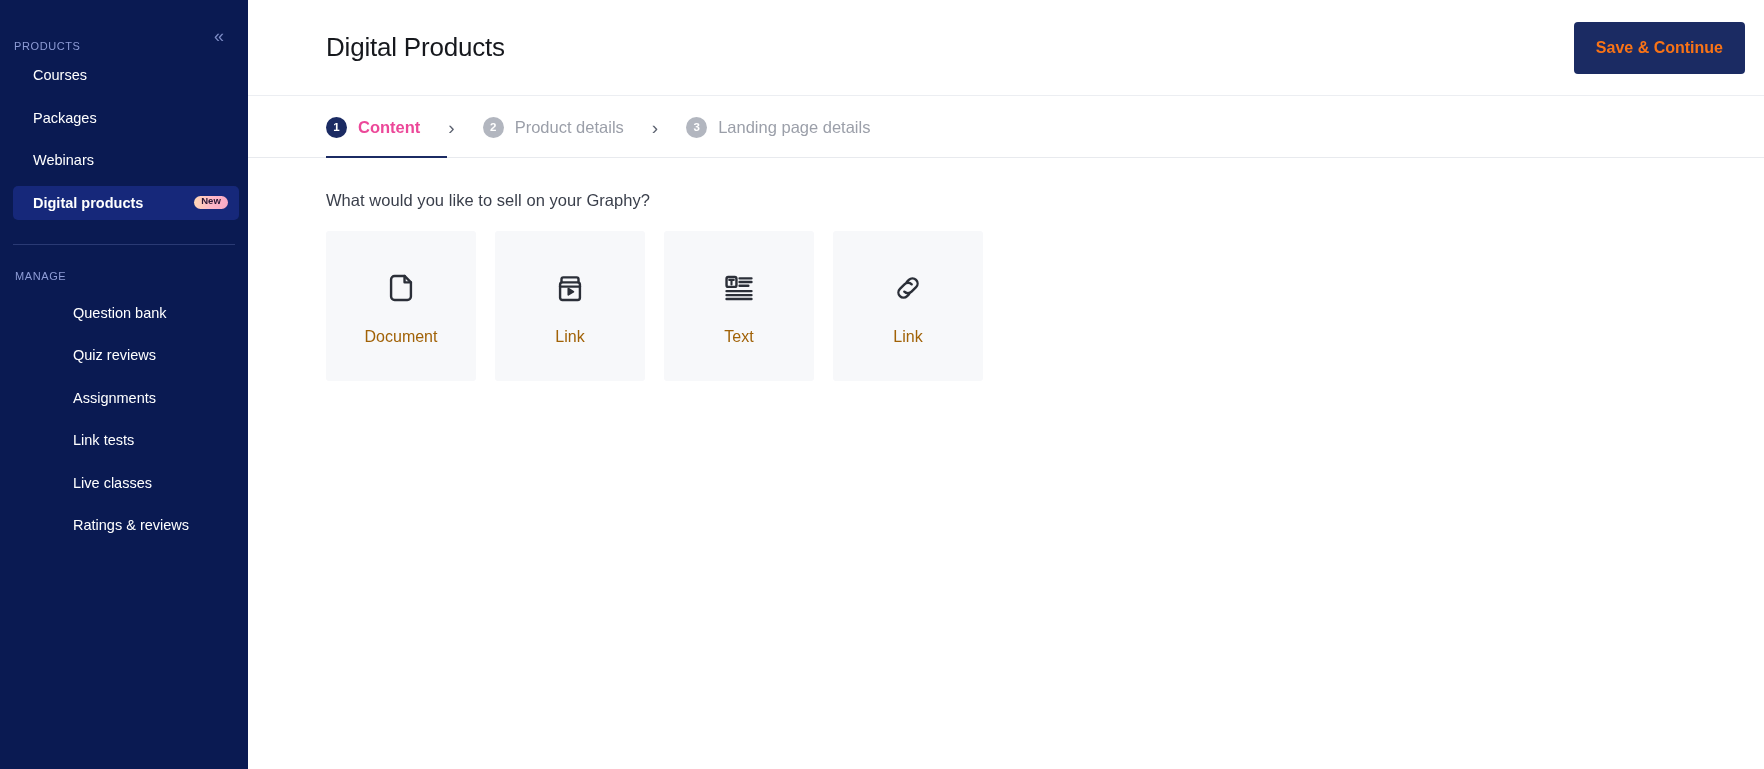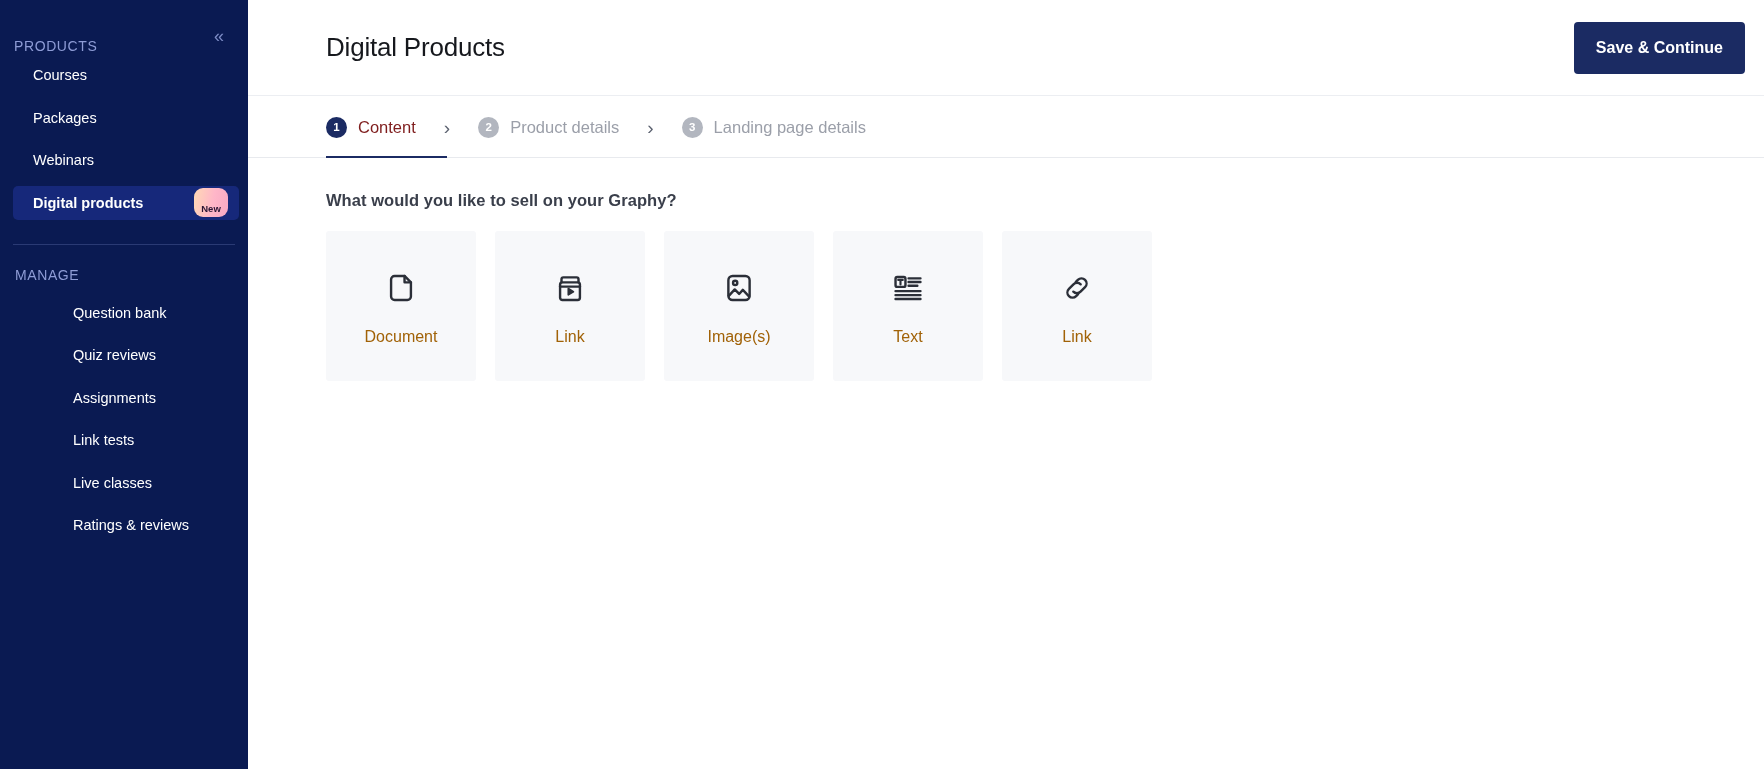--- a/index.html
+++ b/index.html
@@ -25,21 +25,21 @@
   }
   .sidebar-top {
     display: flex;
     align-items: center;
     justify-content: space-between;
     padding: 26px 22px 0 13px;
     height: 46px;
   }
   .section-label {
     color: #8e9cd6;
-    font-size: 14px;
+    font-size: 11px;
     letter-spacing: 0.6px;
     font-weight: 400;
     padding-left: 1px;
     margin-top: 19px;
   }
   .collapse-btn {
     color: #7b8ac4;
     font-size: 18px;
     line-height: 1;
     cursor: pointer;
@@ -66,21 +66,21 @@
   .nav-item.active {
     background: #16287a;
     font-weight: 700;
   }
   .badge-new {
     background: linear-gradient(100deg, #ffd9b5 0%, #ffb6c8 55%, #f7a8c4 100%);
     color: #2b1634;
     font-size: 9.5px;
     font-weight: 700;
     border-radius: 9px;
-    padding: 16px 7px 3px;
+    padding: 0 7px 3px;
     line-height: 1;
     letter-spacing: 0.1px;
   }
   .nav-sep {
     height: 1px;
     background: #2a3a74;
     margin: 24px 13px 0 13px;
   }
   .manage-label { padding: 21px 0 0 14px; }
   .nav-list-2 { margin-top: 12px; margin-left: 40px; }
@@ -104,21 +104,21 @@
     padding: 0 19px 0 78px;
   }
   .page-title {
     font-size: 26px;
     font-weight: 400;
     color: #16181d;
     letter-spacing: -0.2px;
   }
   .primary-btn {
     background: #1b2b63;
-    color: #ffffff;
+    color: #f97316;
     border: none;
     border-radius: 4px;
     font-family: "Liberation Sans", sans-serif;
     font-size: 16px;
     font-weight: 700;
     padding: 0 22px;
     height: 52px;
     cursor: pointer;
     white-space: nowrap;
   }
@@ -156,22 +156,22 @@
     background: #b2b6bf;
     flex: 0 0 21px;
   }
   .step.active .step-badge { background: #1b2b63; }
   .step-label {
     font-size: 16.5px;
     color: #9b9fa9;
     font-weight: 400;
   }
   .step.active .step-label {
-    color: #7f1d1d;
-    font-weight: 400;
+    color: #ec4899;
+    font-weight: 700;
   }
   .step-sep {
     color: #5c6270;
     font-size: 19px;
     font-weight: 300;
     margin: 0 28px;
     line-height: 1;
     user-select: none;
   }
   .stepper-rule {
@@ -189,21 +189,21 @@
     width: 121px;
     height: 2.5px;
     background: #1b2b63;
     z-index: 2;
   }
 
   
   .content { padding: 33px 0 0 78px; }
   .question {
     font-size: 16.5px;
-    font-weight: 700;
+    font-weight: 400;
     color: #3a3f4b;
     margin-bottom: 21px;
     letter-spacing: 0.05px;
   }
   .card-row { display: flex; gap: 19px; }
   .type-card {
     width: 150px;
     height: 150px;
     background: #f7f8fa;
     border-radius: 3px;
@@ -339,30 +339,20 @@
             <svg width="34" height="34" viewBox="0 0 24 24" fill="none" stroke="currentColor" stroke-width="1.7" stroke-linecap="round" stroke-linejoin="round">
               <rect x="5" y="8" width="14" height="12.5" rx="1.6"></rect>
               <path d="M6 8V5.8A1.3 1.3 0 0 1 7.3 4.5h9.4A1.3 1.3 0 0 1 18 5.8V8"></path>
               <path d="M5 11h14"></path>
               <path d="M10.8 12.4l3.6 2.2-3.6 2.2z" fill="currentColor" stroke-width="1.2"></path>
             </svg>
           </span>
           <span class="card-label">Link</span>
         </div>
 
-        <div class="type-card">
-          <span class="card-icon">
-            <svg width="34" height="34" viewBox="0 0 24 24" fill="none" stroke="currentColor" stroke-width="1.7" stroke-linecap="round" stroke-linejoin="round">
-              <rect x="4.5" y="3.5" width="15" height="17" rx="3"></rect>
-              <circle cx="9.3" cy="8.4" r="1.5"></circle>
-              <path d="M4.8 17.6l4.2-4.6 3.1 3.2 2.6-2.9 4.5 4.8"></path>
-            </svg>
-          </span>
-          <span class="card-label">Image(s)</span>
-        </div>
 
         <div class="type-card">
           <span class="card-icon">
             <svg width="34" height="34" viewBox="0 0 24 24" fill="none" stroke="currentColor" stroke-linecap="round">
               <rect x="3.2" y="4.2" width="7" height="7" rx="1.2" stroke-width="1.7"></rect>
               <path d="M5.1 6.3h3.2M6.7 6.3v3.2" stroke-width="1.5"></path>
               <path d="M12.4 5.2h8.4M12.4 7.8h8.4M12.4 10.4h6.2" stroke-width="1.7"></path>
               <path d="M3.2 14.2h17.6M3.2 17h17.6M3.2 19.8h17.6" stroke-width="1.7"></path>
             </svg>
           </span>

